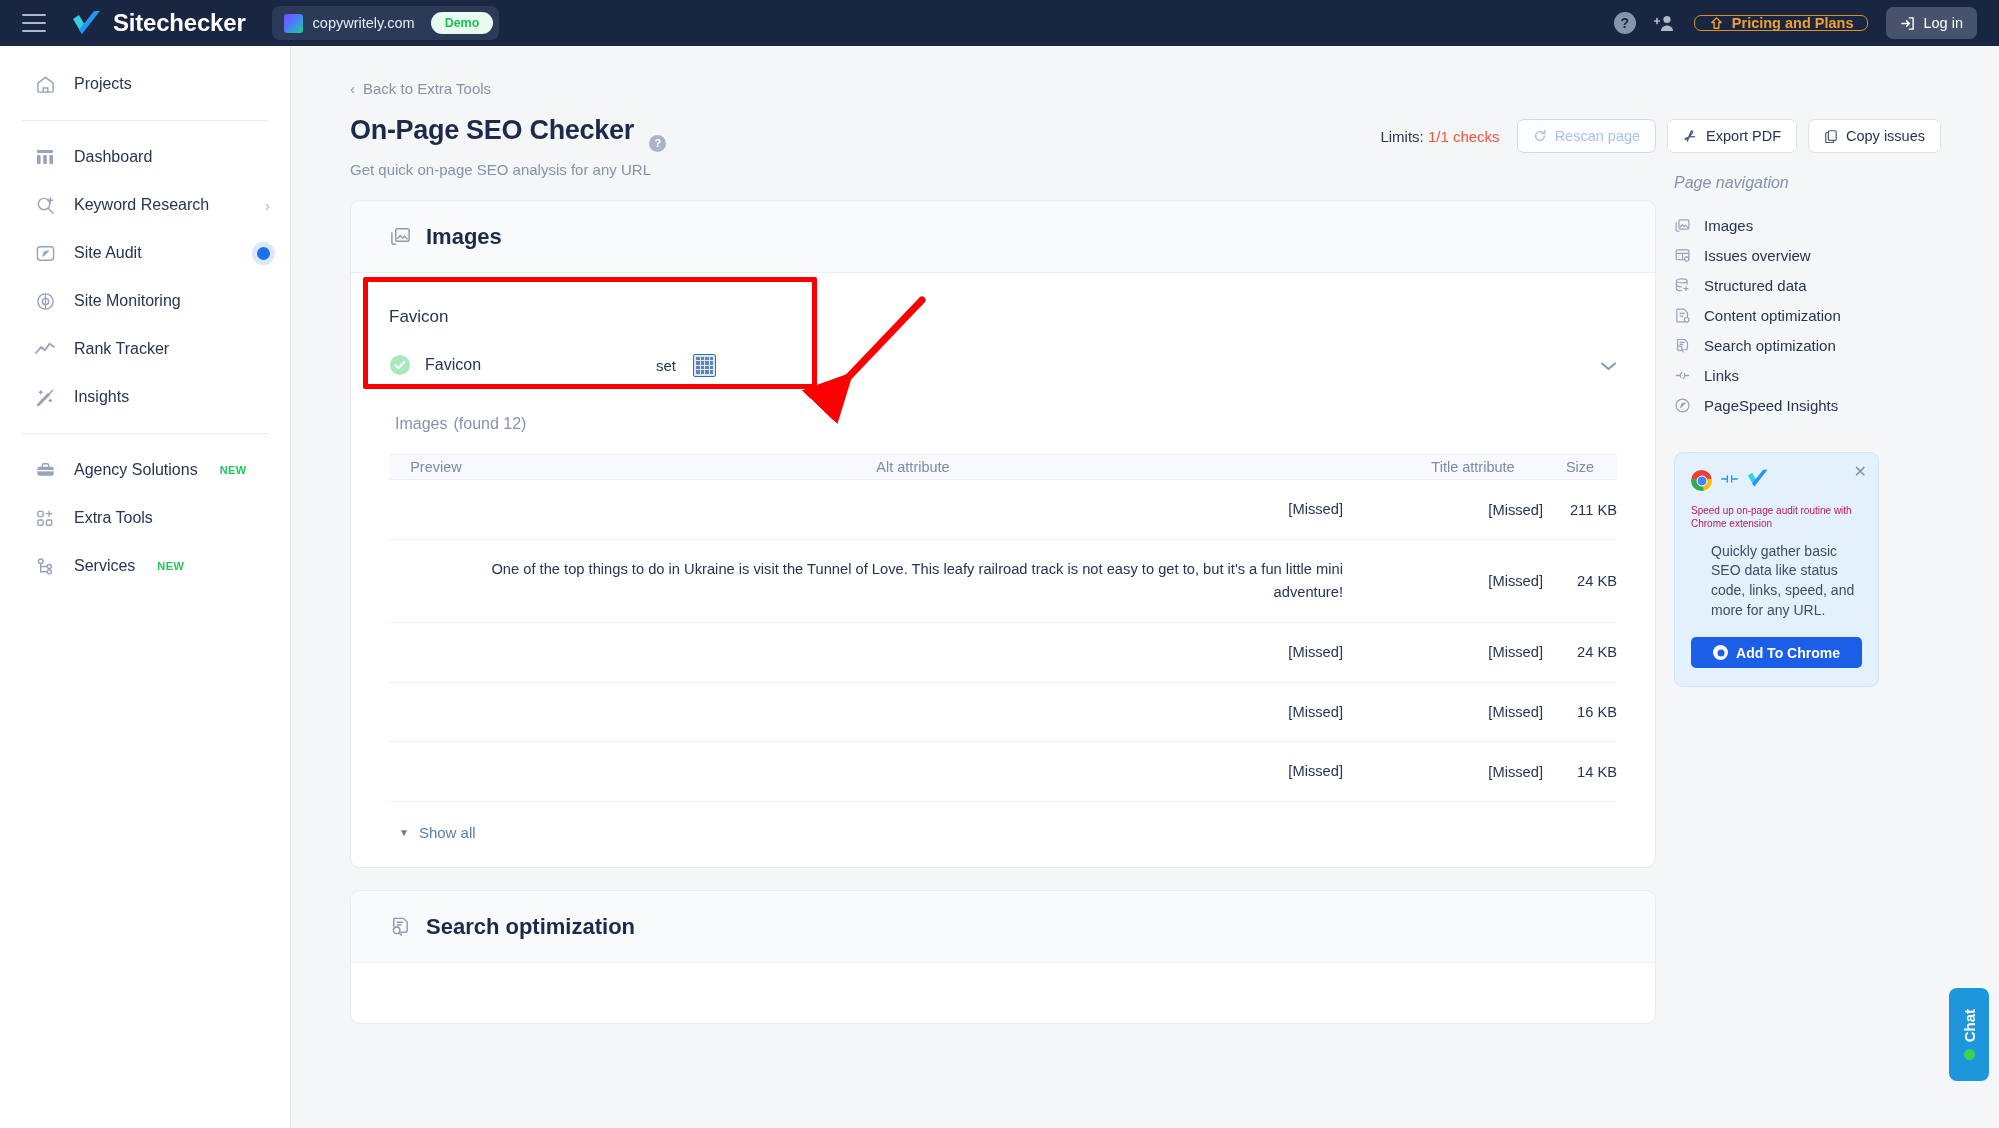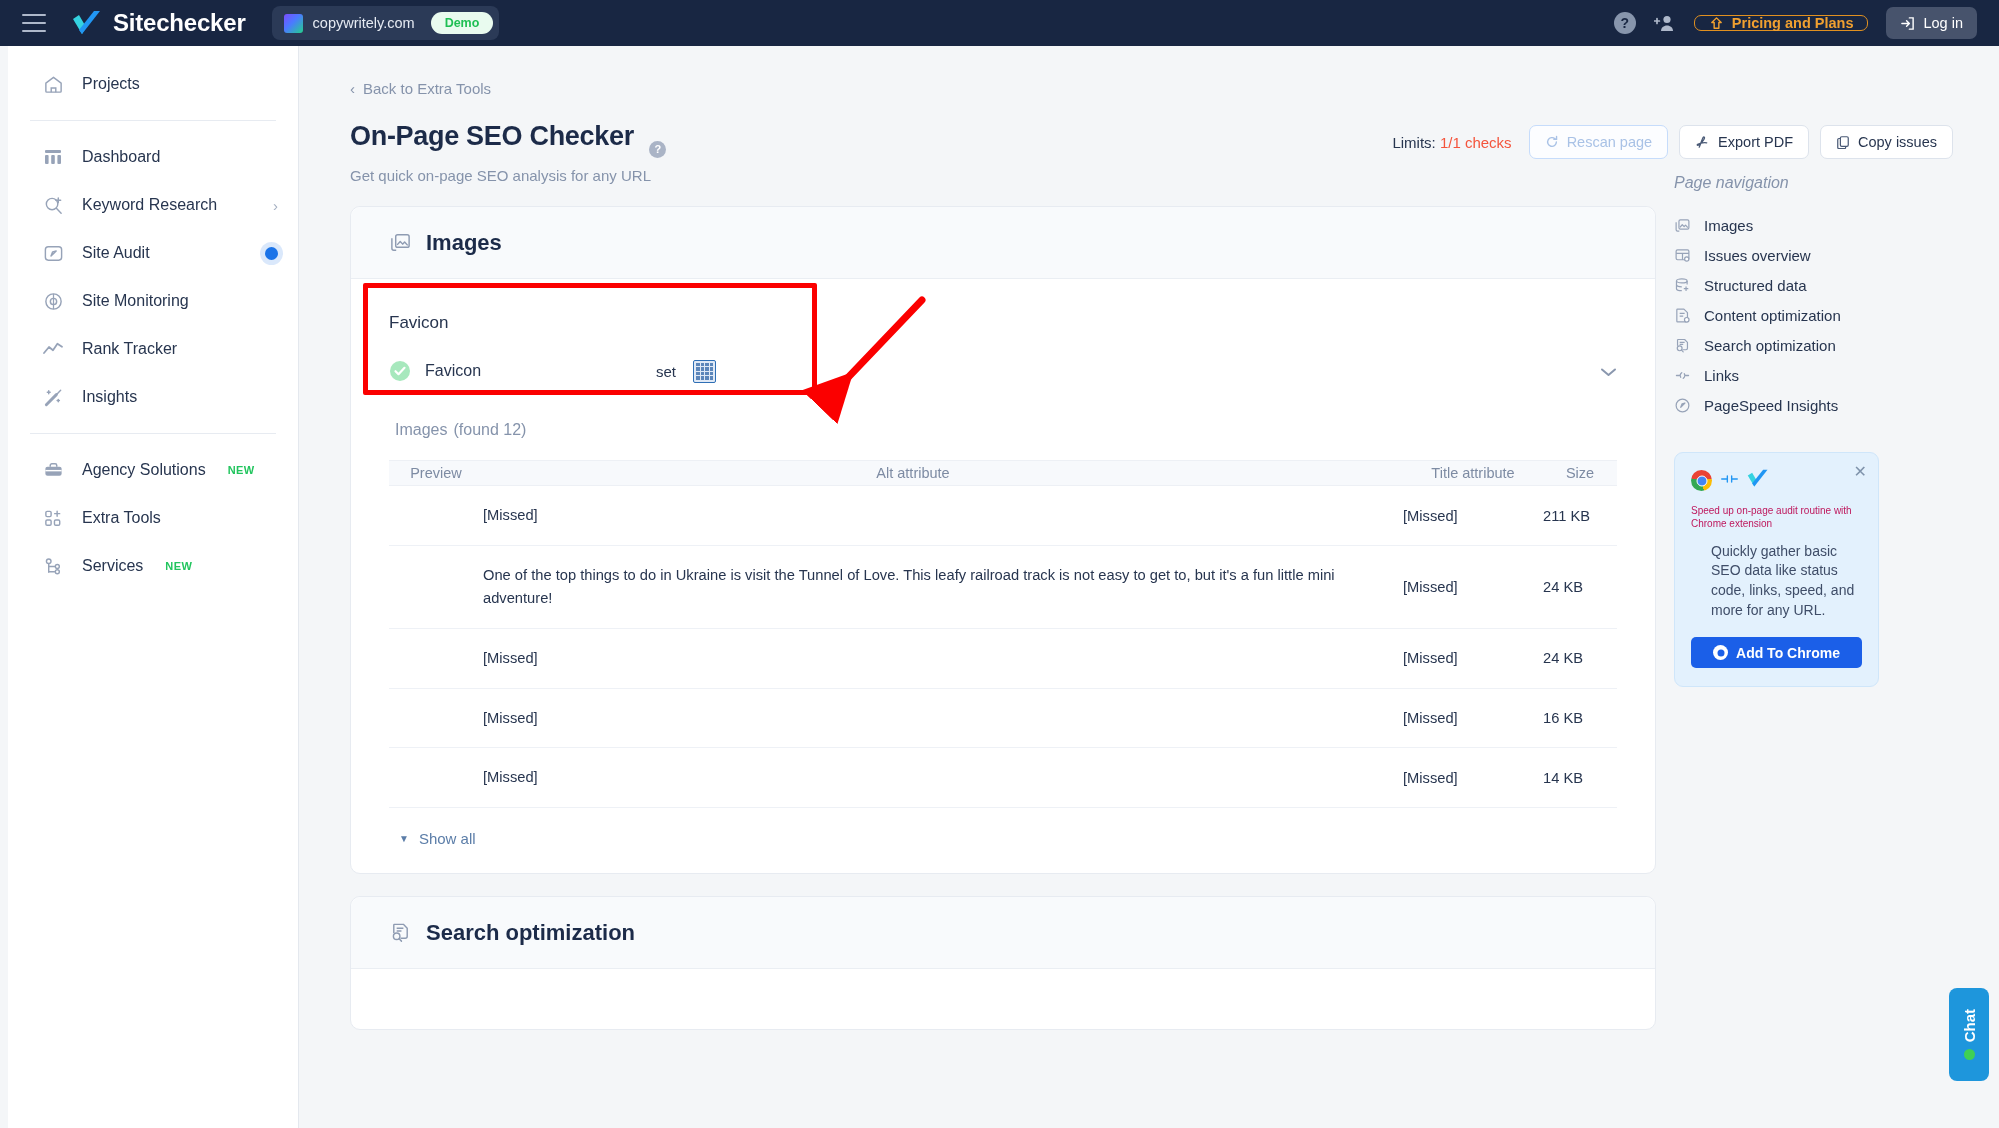--- a/index.html
+++ b/index.html
@@ -47,21 +47,21 @@
     padding: 0 14px; font-size: 14.5px; font-weight: bold; cursor: pointer;
   }
   .login-btn {
     background: #47536c; color: #fff; border-radius: 7px; height: 32px;
     display: flex; align-items: center; gap: 8px; padding: 0 14px;
     font-size: 14.5px; cursor: pointer;
   }
 
   
   .sidebar {
-    position: absolute; top: 46px; left: 8px; width: 291px; height: 1082px;
+    position: absolute; top: 46px; left: 0; width: 291px; height: 1082px;
     background: #fff; border-right: 1px solid #e4e8ee; padding-top: 14px; z-index: 30;
   }
   .side-item {
     height: 48px; display: flex; align-items: center; gap: 18px;
     padding: 0 20px 0 34px; cursor: pointer; position: relative;
   }
   .side-ico { width: 22px; height: 22px; flex: 0 0 22px; color: #97a3b8;
               display: flex; align-items: center; justify-content: center; }
   .side-label { font-size: 16px; color: #27354f; white-space: nowrap; }
   .side-sep { height: 1px; background: #e7ebf1; margin: 12px 22px; }
@@ -69,21 +69,21 @@
   .blue-dot { margin-left: auto; width: 13px; height: 13px; border-radius: 50%;
               background: #1a73e8; box-shadow: 0 0 0 5px rgba(26,115,232,.16); }
   .new-tag { color: #22c55e; font-size: 11px; font-weight: bold; letter-spacing: .4px; margin-left: 4px; }
 
   
   .main { position: absolute; top: 46px; left: 291px; right: 0; bottom: 0; overflow: hidden; }
   .crumb {
     display: flex; align-items: center; gap: 8px; color: #8593ab;
     font-size: 15px; margin: 34px 0 0 59px; cursor: pointer; width: fit-content;
   }
-  .title-row { display: flex; align-items: flex-start; margin: 24px 0 0 59px; padding-right: 46px; }
+  .title-row { display: flex; align-items: flex-start; margin: 18px 0 0 59px; padding-right: 58px; }
   .page-title { font-size: 27px; font-weight: bold; color: #1c2b49; letter-spacing: -0.3px; }
   .title-help {
     width: 17px; height: 17px; border-radius: 50%; background: #aab4c6; color: #fff;
     font-size: 11px; font-weight: bold; display: inline-flex; align-items: center;
     justify-content: center; margin-left: 11px; position: relative; top: 8px; cursor: pointer;
   }
   .subtitle { font-size: 15px; color: #8593ab; margin: 12px 0 0 59px; }
   .toolbar { margin-left: auto; display: flex; align-items: center; gap: 11px; position: relative; top: 4px; }
   .limits { font-size: 15px; color: #27354f; margin-right: 6px; white-space: nowrap; }
   .limits b { color: #f4543c; font-weight: normal; }
@@ -127,21 +127,21 @@
   .table-wrap { padding: 0 38px 0 38px; }
   .tbl-title { font-size: 17px; color: #1c2b49; font-weight: bold; padding: 14px 0 20px 0; }
   .tbl-title span { font-weight: normal; color: #8593ab; font-size: 16px; margin-left: 6px; }
   table.img-tbl { width: 100%; border-collapse: collapse; }
   .img-tbl th {
     background: #f7f9fc; text-align: center; font-weight: normal;
     color: #7d8ba3; font-size: 14.5px; padding: 1px 0; border-top: 1px solid #edf0f5;
     border-bottom: 1px solid #edf0f5;
   }
   .img-tbl td { padding: 18px 0; border-bottom: 1px solid #eef1f6;
-                font-size: 14.7px; color: #27354f; vertical-align: middle; }
+                font-size: 14.7px; color: #27354f; vertical-align: middle; text-align: right; }
   .col-prev { width: 94px; padding-left: 0 !important; }
   .col-alt  { padding-right: 60px !important; line-height: 1.55; }
   .col-title{ width: 140px; }
   .col-size { width: 74px; color: #27354f; }
   .missed { color: #f4543c; }
   .show-all {
     display: flex; align-items: center; gap: 10px; color: #5b7da8;
     font-size: 15px; padding: 22px 0 26px 10px; cursor: pointer; width: fit-content;
   }
   .caret-down { color: #5b7da8; font-size: 10px; }

